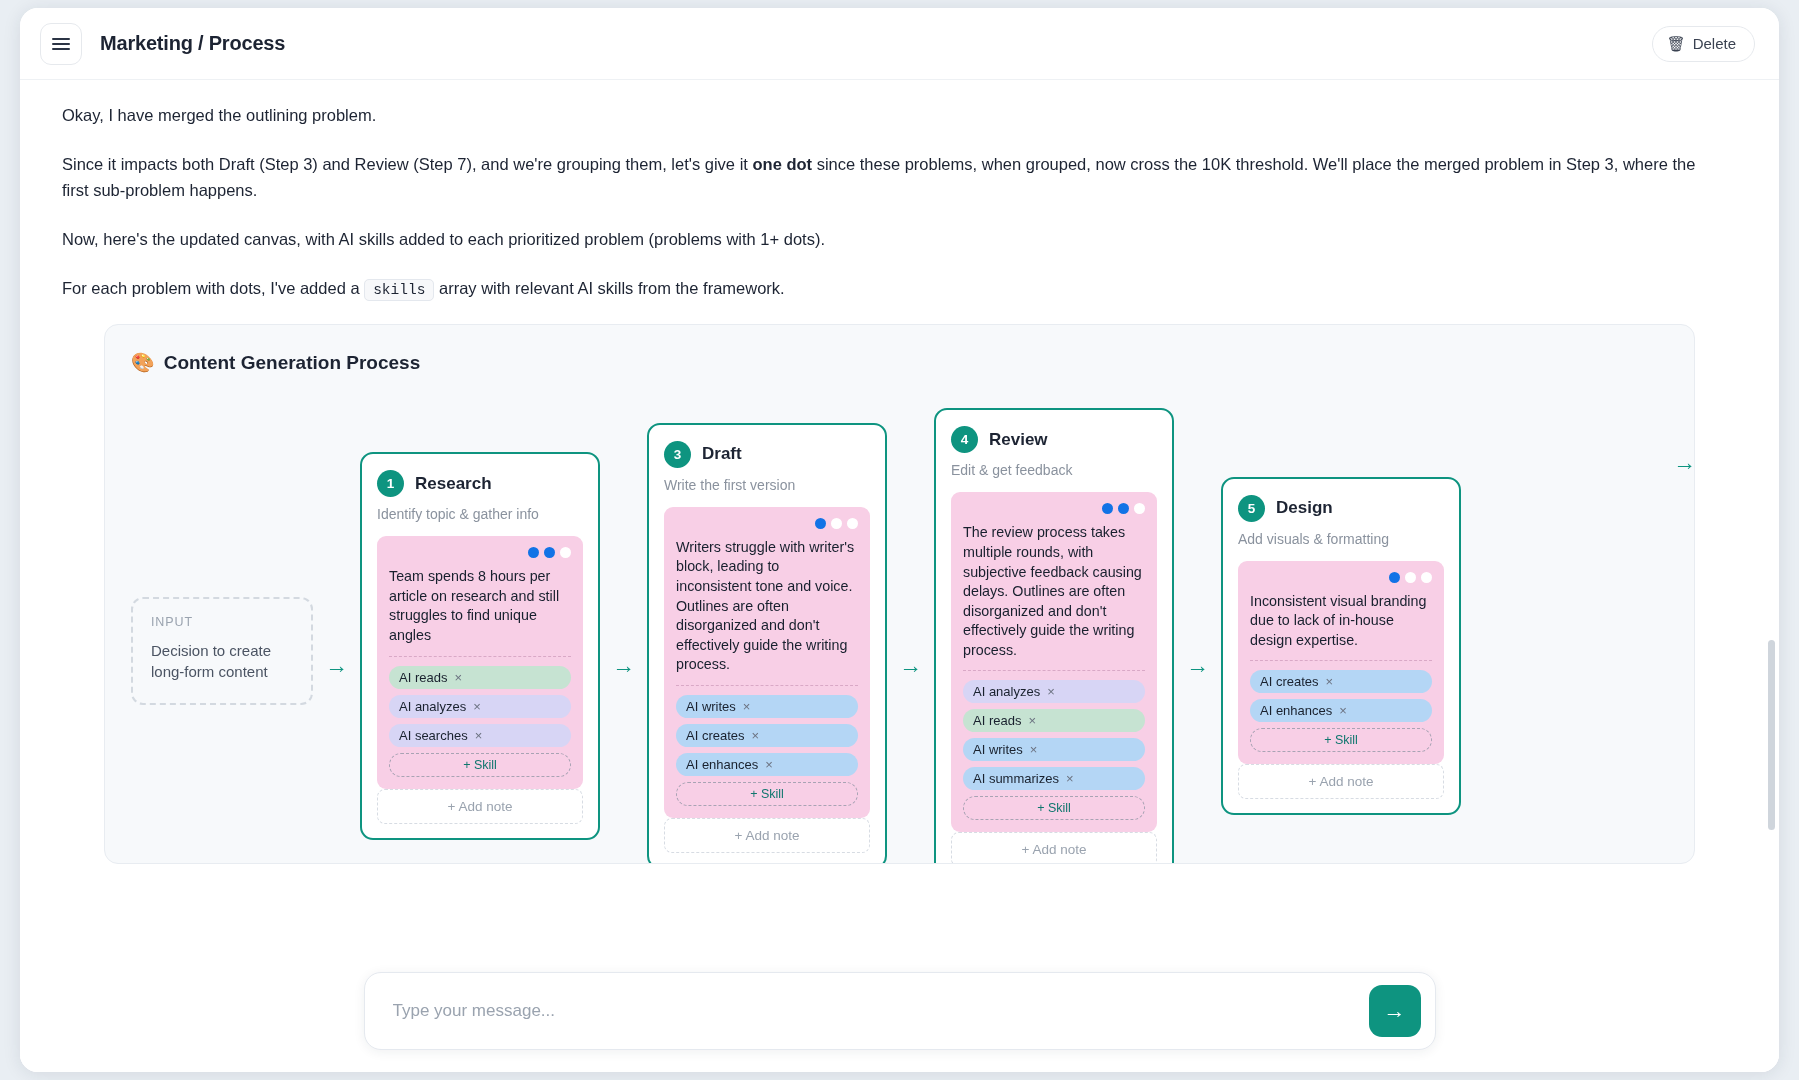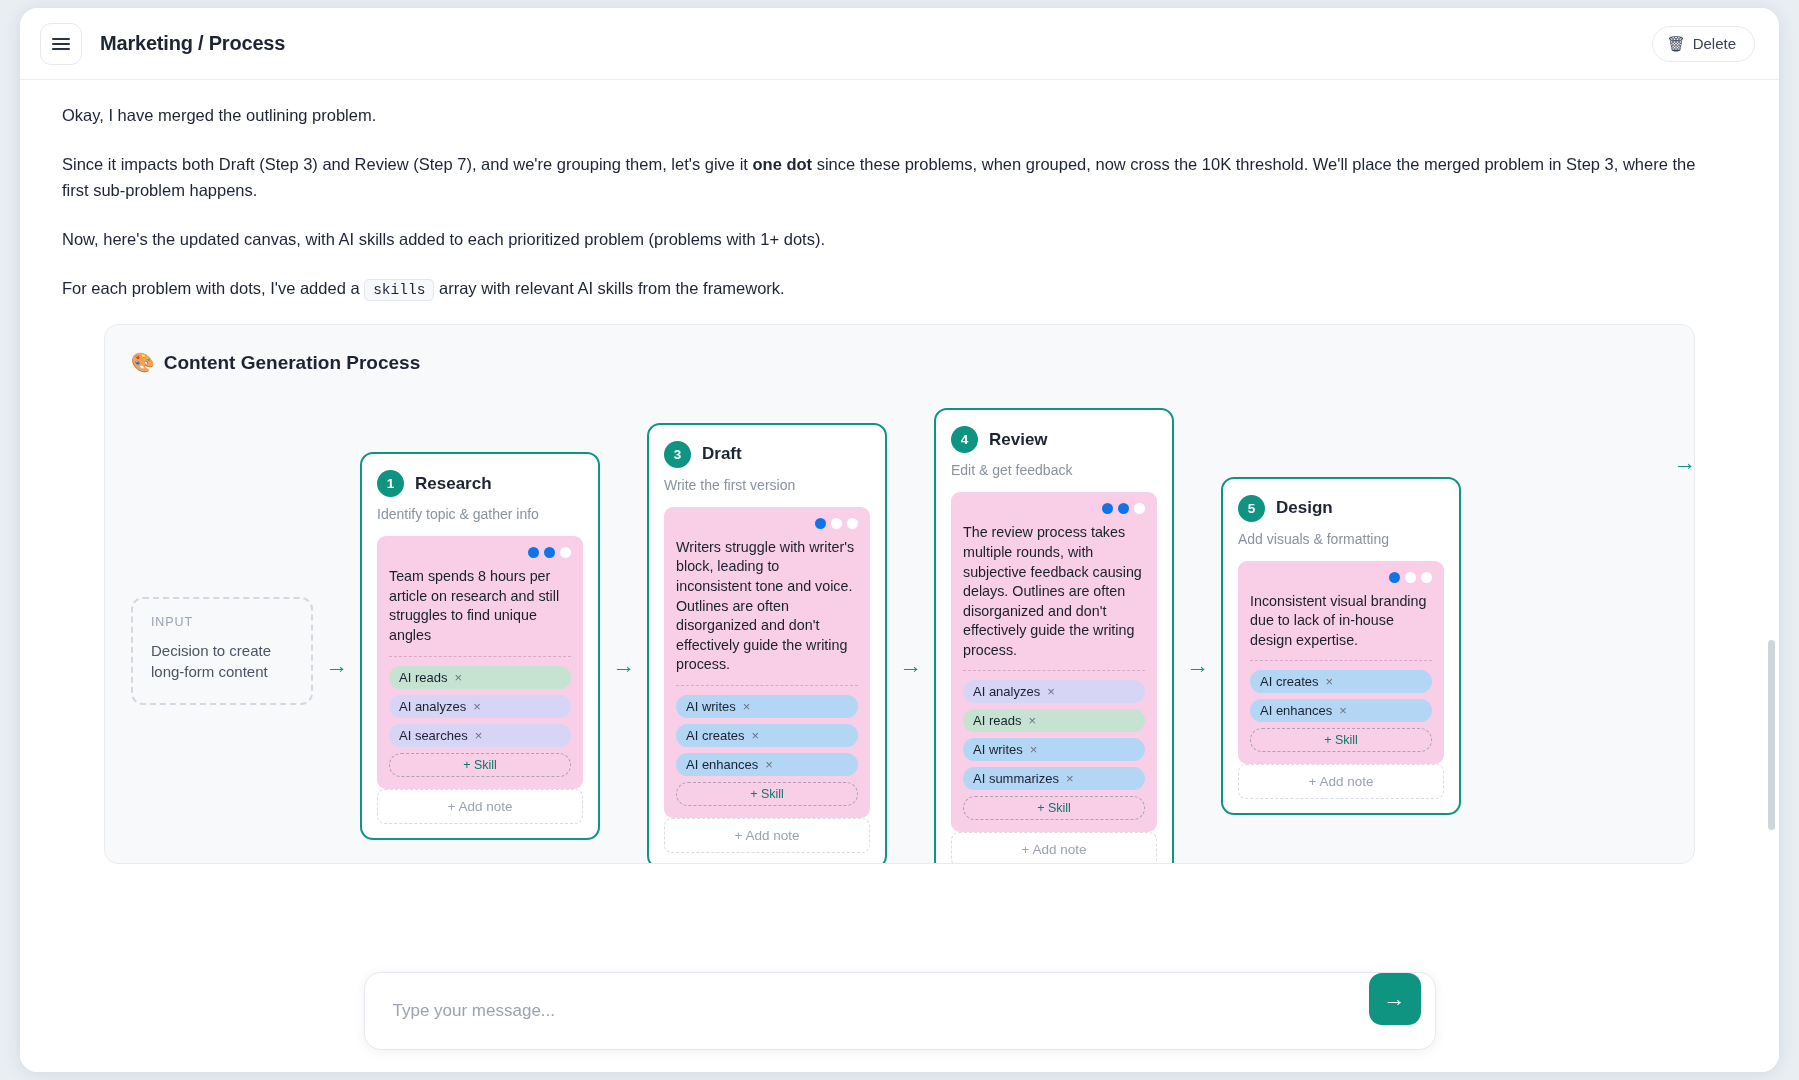--- a/index.html
+++ b/index.html
@@ -241,21 +241,21 @@
     pointer-events: none;
   }
   .composer {
     pointer-events: auto;
     width: 1072px;
     height: 78px;
     background: #fff;
     border: 1px solid #e5e9ef;
     border-radius: 17px;
     box-shadow: 0 2px 12px rgba(30,40,60,0.07);
-    display: flex; 
+    display: flex; align-items: center;
     padding: 0 14px 0 26px;
     margin-top: 18px;
   }
   .composer input {
     flex: 1 1 auto;
     border: none; outline: none;
     font-size: 17px;
     font-family: "Liberation Sans", sans-serif;
     color: #1d2433;
     background: transparent;

